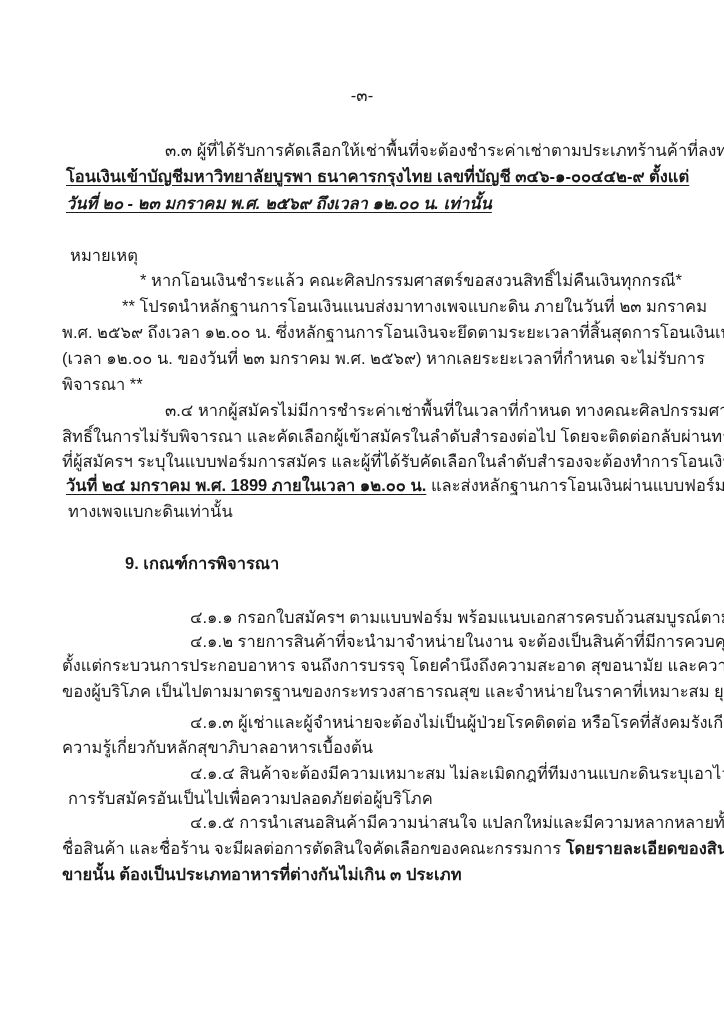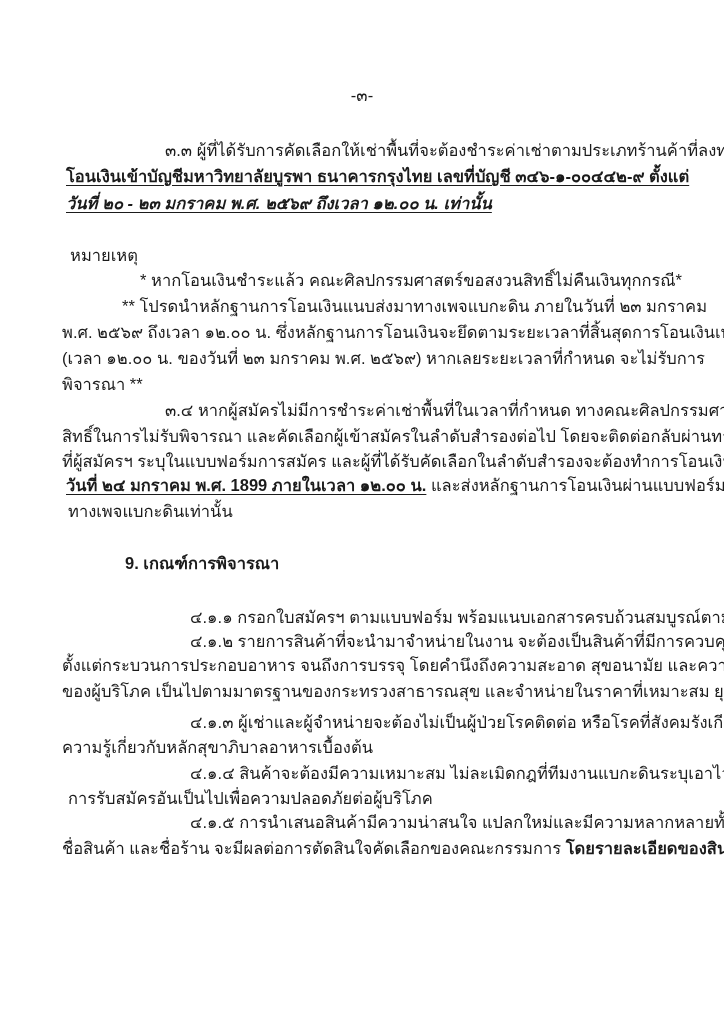--- a/index.html
+++ b/index.html
@@ -106,14 +106,15 @@
   <div class="line y-i413l1">๔.๑.๓ ผู้เช่าและผู้จำหน่ายจะต้องไม่เป็นผู้ป่วยโรคติดต่อ หรือโรคที่สังคมรังเกียจ และต้องมี</div>
   <div class="line y-i413l2">ความรู้เกี่ยวกับหลักสุขาภิบาลอาหารเบื้องต้น</div>
 
   <div class="line y-i414l1">๔.๑.๔ สินค้าจะต้องมีความเหมาะสม ไม่ละเมิดกฎที่ทีมงานแบกะดินระบุเอาไว้ในแบบฟอร์ม</div>
   <div class="line y-i414l2">การรับสมัครอันเป็นไปเพื่อความปลอดภัยต่อผู้บริโภค</div>
 
   <div class="line y-i415l1">๔.๑.๕ การนำเสนอสินค้ามีความน่าสนใจ แปลกใหม่และมีความหลากหลายทั้งภาพประกอบ</div>
   <div class="line y-i415l2">
     <span>ชื่อสินค้า และชื่อร้าน จะมีผลต่อการตัดสินใจคัดเลือกของคณะกรรมการ </span><span class="bold">โดยรายละเอียดของสินค้าที่นำมา</span>
   </div>
+  <div class="line bold y-i415l3">ขายนั้น ต้องเป็นประเภทอาหารที่ต่างกันไม่เกิน ๓ ประเภท</div>
 
 </div>
 
 </body></html>

